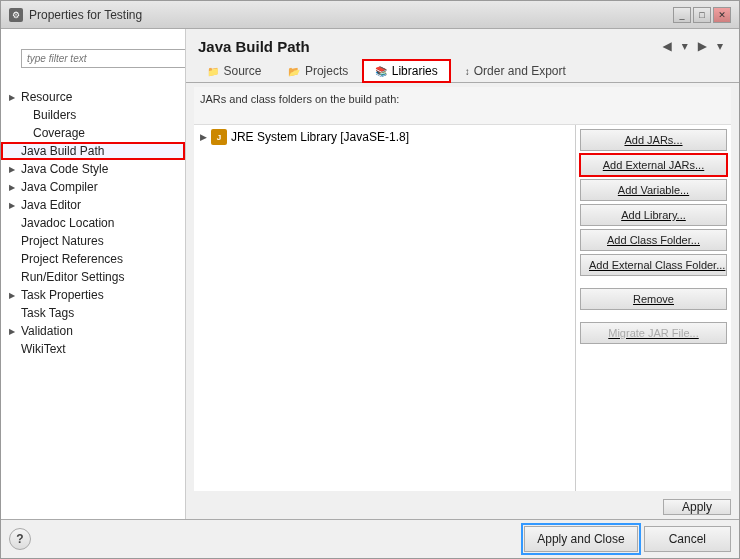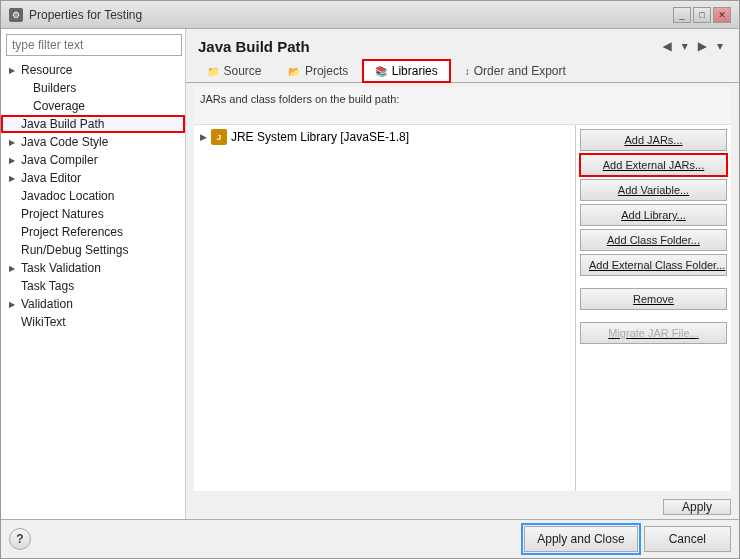--- a/index.html
+++ b/index.html
@@ -85,27 +85,28 @@
     .sidebar {
       width: 185px;
       background: white;
       border-right: 1px solid #ccc;
       display: flex;
       flex-direction: column;
       overflow: hidden;
     }
 
     .filter-input {
-      margin: 5px;
+      margin: 20px;
       padding: 3px 5px;
       border: 1px solid #aaa;
-      font-size: 12px;
+      font-size: 10px;
       color: #888;
       outline: none;
       width: calc(100% - 8px);
+      font-style: italic;
     }
 
     .sidebar-tree {
       flex: 1;
       overflow-y: auto;
       overflow-x: hidden;
     }
 
     .tree-item {
       padding: 2px 4px 2px 8px;
@@ -428,25 +429,25 @@
         <div class="tree-item">
           <span class="expand-arrow"></span>
           <span>Project Natures</span>
         </div>
         <div class="tree-item">
           <span class="expand-arrow"></span>
           <span>Project References</span>
         </div>
         <div class="tree-item">
           <span class="expand-arrow"></span>
-          <span>Run/Debug Settings</span>
+          <span>Run/Editor Settings</span>
         </div>
         <div class="tree-item">
           <span class="expand-arrow">▶</span>
-          <span>Task Validation</span>
+          <span>Task Properties</span>
         </div>
         <div class="tree-item">
           <span class="expand-arrow"></span>
           <span>Task Tags</span>
         </div>
         <div class="tree-item">
           <span class="expand-arrow">▶</span>
           <span>Validation</span>
         </div>
         <div class="tree-item">

